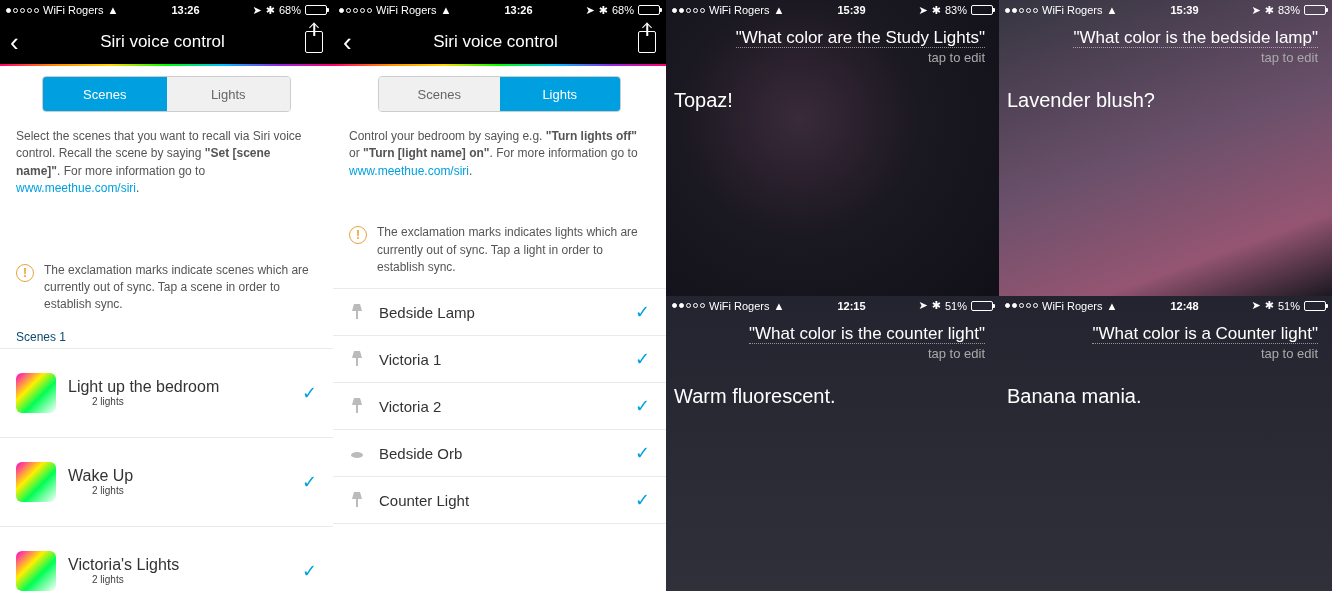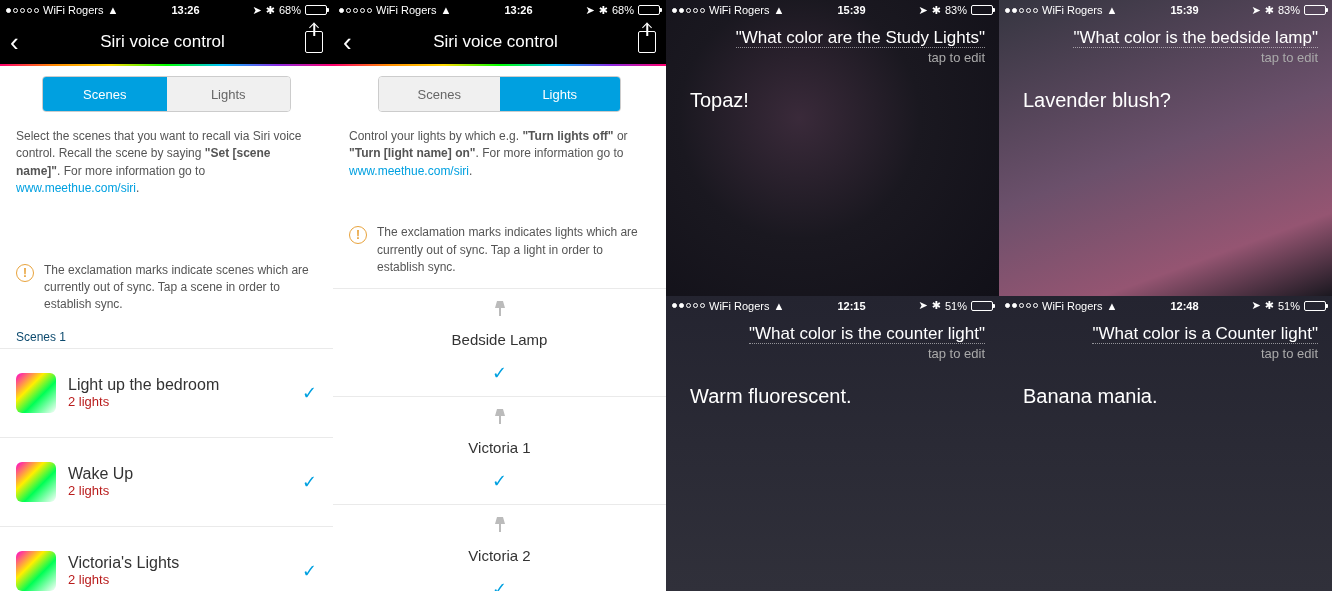--- a/index.html
+++ b/index.html
@@ -44,41 +44,41 @@
 
 
 .sec-head { font-size:12px; color:#0c4a6e; padding: 4px 16px; }
 
 
 .scene-row { display:flex; align-items:center; padding: 24px 16px; gap:12px; border-bottom:1px solid #eaeaea; }
 .scene-row:first-of-type { border-top:1px solid #eaeaea; }
 .scene-swatch { width:40px; height:40px; border-radius:6px; background: linear-gradient(135deg, #ff00cc, #ffee00 35%, #00ff55 60%, #fff); }
 .scene-text { flex:1; }
 .scene-name { font-size:16px; color:#333; font-weight:400; }
-.scene-sub { font-size:13px; color:#b91c1c; }
+.scene-sub { font-size:10px; color:#404040;margin-left:24px; }
 .check { color:#00a0e0; font-size:18px; }
 .row-check { margin-left:auto; }
 
 
-.light-row { display:flex; align-items:center; padding: 12px 16px; gap:14px; border-bottom:1px solid #eaeaea;flex-direction:column; }
+.light-row { display:flex; align-items:center; padding: 12px 16px; gap:14px; border-bottom:1px solid #eaeaea; }
 .light-row:first-of-type { border-top:1px solid #eaeaea; }
 .light-icon { width:16px; color:#bbb; display:flex; justify-content:center; }
 .light-name { font-size:15px; color:#333; flex:1; }
 
 
 .siri-bg { position:absolute; inset:0; background: radial-gradient(circle at 40% 40%, #3a2a3a 0%, #1a1820 45%, #111018 100%); }
 .siri-bg.alt { background: linear-gradient(160deg, #353540 0%, #6b506b 50%, #955572 80%, #1a1820 100%); }
 .siri-bg.dark { background: linear-gradient(180deg, #242430 0%, #30303a 100%); }
 .siri-content { position:relative; height:100%; }
 .siri-status { height:20px; display:flex; align-items:center; justify-content:space-between; padding:0 6px; font-size:11px; color:#fff; position:relative; z-index:2; }
 .siri-status .center { font-weight:600; }
 .siri-q { text-align:right; color:#fff; font-size:17px; padding: 8px 14px 0 14px; font-weight:300; position:relative; z-index:2; }
 .siri-q .underline { border-bottom: 1px dotted rgba(255,255,255,0.5); }
 .siri-edit { text-align:right; color:#aaa; font-size:13px; padding: 2px 14px 0 0; position:relative; z-index:2; }
-.siri-answer { color:#fff; font-size:20px; font-weight:500; padding: 24px 12px 0 24px; position:relative; z-index:2; }
+.siri-answer { color:#fff; font-size:20px; font-weight:500; padding: 24px 12px 0 8px; position:relative; z-index:2; }
 
 .back-chevron { font-size:26px; font-weight:300; }
 .share-icon { width:18px; height:22px; border:1.5px solid #fff; border-radius:2px; position:relative; }
 .share-icon::before { content:''; position:absolute; top:-8px; left:50%; width:1.5px; height:12px; background:#fff; transform:translateX(-50%); }
 .share-icon::after { content:''; position:absolute; top:-8px; left:50%; transform:translateX(-50%) rotate(45deg); width:6px; height:6px; border-top:1.5px solid #fff; border-left:1.5px solid #fff; }
 </style>
 </head>
 <body>
 
 <div class="panel hue">
@@ -177,21 +177,21 @@
     <span class="share-icon"></span>
   </div>
   <div class="rainbow"></div>
   <div class="seg-wrap" style="padding:10px 45px;">
     <div class="seg">
       <div class="seg-item">Scenes</div>
       <div class="seg-item active">Lights</div>
     </div>
   </div>
   <div class="intro">
-    <span>Control your lights by which e.g. </span><span class="bold">"Turn lights off"</span><span> or </span><span class="bold">"Turn [light name] on"</span><span>. For more information go to </span><a>www.meethue.com/siri</a><span>.</span>
+    <span>Control your bedroom by saying e.g. </span><span class="bold">"Turn lights off"</span><span> or </span><span class="bold">"Turn [light name] on"</span><span>. For more information go to </span><a>www.meethue.com/siri</a><span>.</span>
   </div>
   <div class="warn" style="margin-top:30px;">
     <div class="warn-icon">!</div>
     <div class="warn-text">The exclamation marks indicates lights which are currently out of sync. Tap a light in order to establish sync.</div>
   </div>
   <div id="light-list">
       <div class="light-row">
     <div class="light-icon" style="font-size:13px;color:#bbb;">
           <svg width="12" height="16" viewBox="0 0 12 16">
             <path d="M3 0h6l2 7H1z M5 7h2v8h-2z" fill="#bbb"></path>

